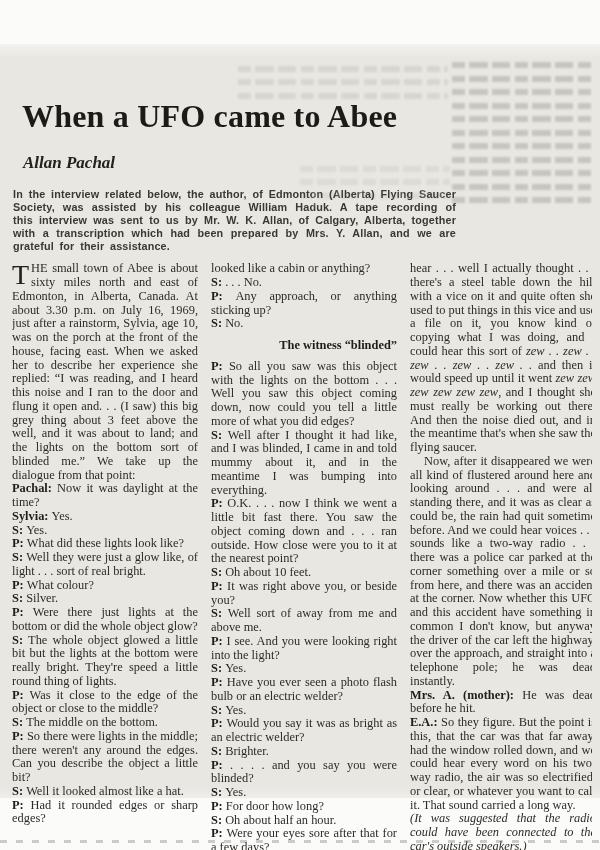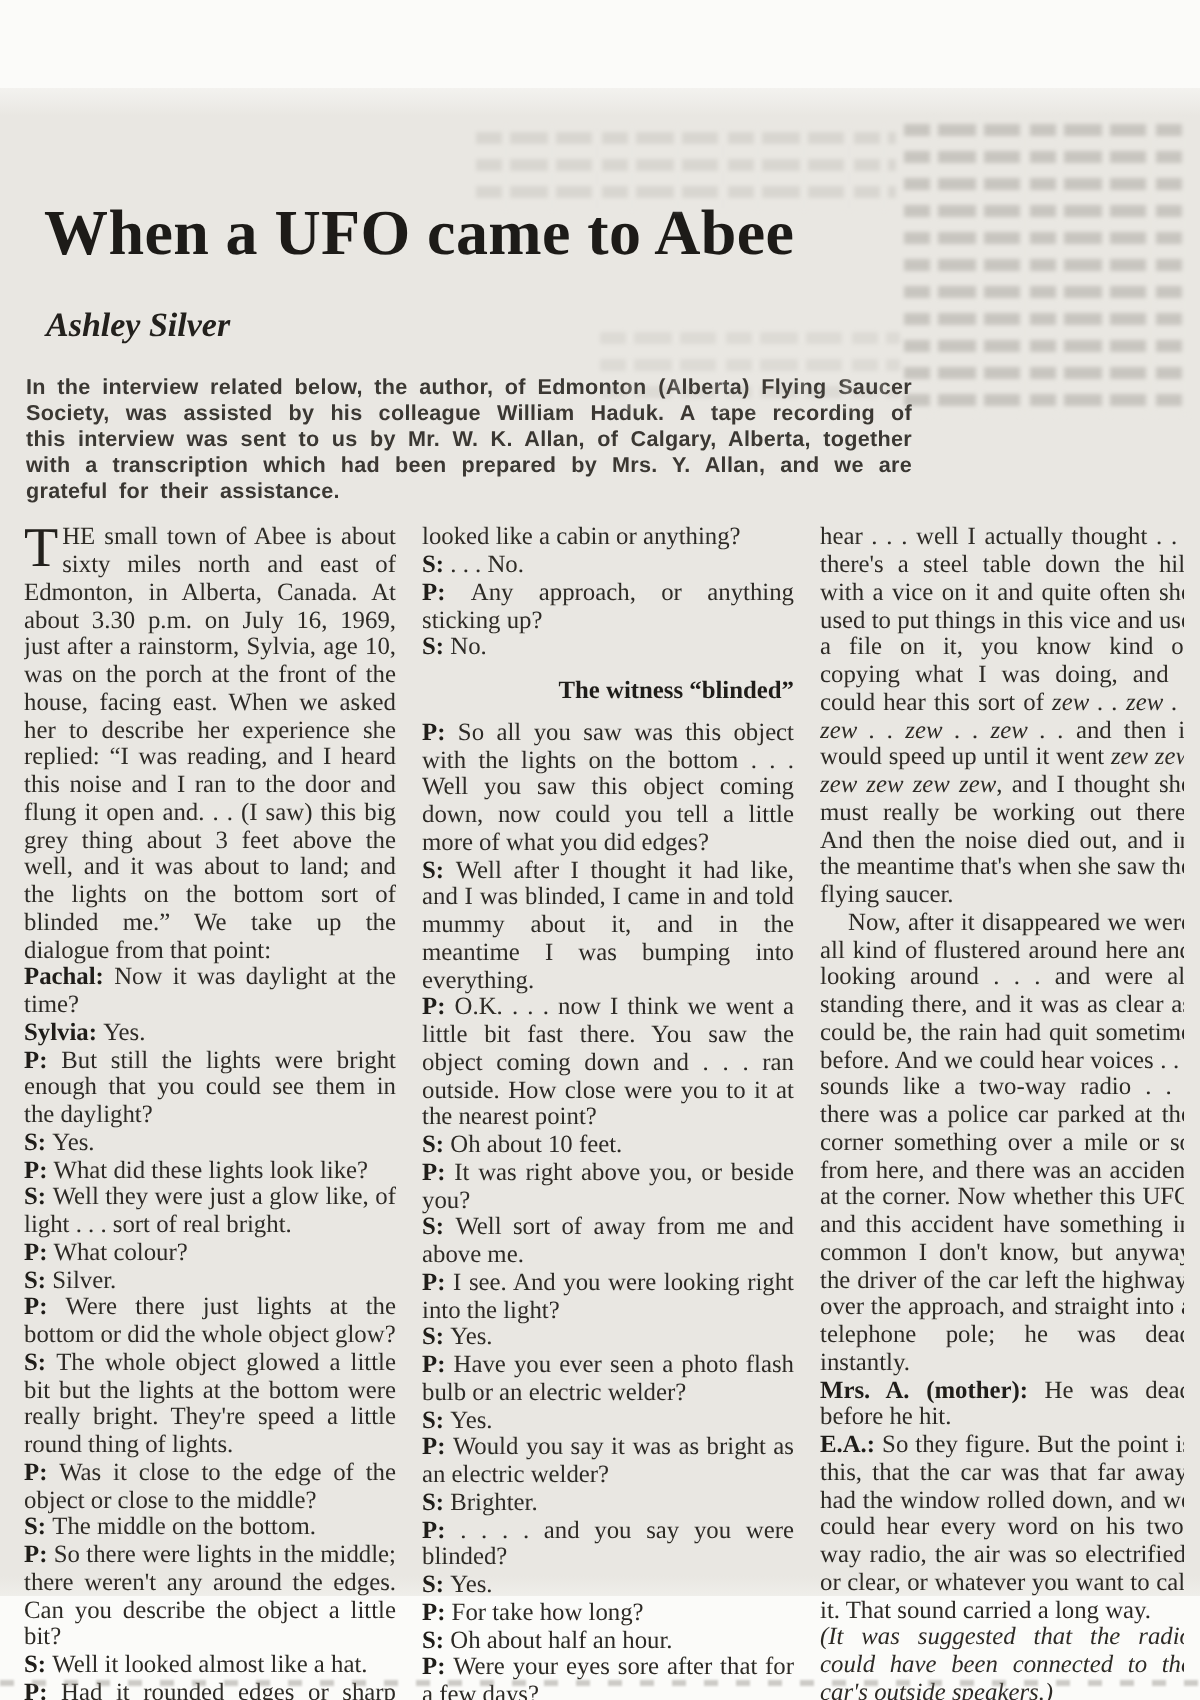--- a/index.html
+++ b/index.html
@@ -70,29 +70,28 @@
 </style>
 </head>
 <body>
 
 <div class="scan">
   <div class="ghost ghost-a"></div>
   <div class="ghost ghost-b"></div>
   <div class="ghost ghost-c"></div>
 
   <h1 class="title">When a UFO came to Abee</h1>
-  <div class="author">Ashley Silver</div>
+  <div class="author">Allan Pachal</div>
   <p class="intro">In the interview related below, the author, of Edmonton (Alberta) Flying Saucer Society, was assisted by his colleague William Haduk. A tape recording of this interview was sent to us by Mr. W. K. Allan, of Calgary, Alberta, together with a transcription which had been prepared by Mrs. Y. Allan, and we are grateful for their assistance.</p>
 
   <div class="cols">
       <div class="col">
         <p class="para"><span class="dropcap">T</span><span>HE small town of Abee is about sixty miles north and east of Edmonton, in Alberta, Canada. At about 3.30 p.m. on July 16, 1969, just after a rainstorm, Sylvia, age 10, was on the porch at the front of the house, facing east. When we asked her to describe her experience she replied: “I was reading, and I heard this noise and I ran to the door and flung it open and. . . (I saw) this big grey thing about 3 feet above the well, and it was about to land; and the lights on the bottom sort of blinded me.” We take up the dialogue from that point:</span></p>
         <p class="para"><b>Pachal: </b><span>Now it was daylight at the time?</span></p>
         <p class="para"><b>Sylvia: </b><span>Yes.</span></p>
-        <p class="para"><b>P: </b><span>But still the lights were bright enough that you could see them in the daylight?</span></p>
         <p class="para"><b>S: </b><span>Yes.</span></p>
         <p class="para"><b>P: </b><span>What did these lights look like?</span></p>
         <p class="para"><b>S: </b><span>Well they were just a glow like, of light . . . sort of real bright.</span></p>
         <p class="para"><b>P: </b><span>What colour?</span></p>
         <p class="para"><b>S: </b><span>Silver.</span></p>
         <p class="para"><b>P: </b><span>Were there just lights at the bottom or did the whole object glow?</span></p>
         <p class="para"><b>S: </b><span>The whole object glowed a little bit but the lights at the bottom were really bright. They're speed a little round thing of lights.</span></p>
         <p class="para"><b>P: </b><span>Was it close to the edge of the object or close to the middle?</span></p>
         <p class="para"><b>S: </b><span>The middle on the bottom.</span></p>
         <p class="para"><b>P: </b><span>So there were lights in the middle; there weren't any around the edges. Can you describe the object a little bit?</span></p>
@@ -112,21 +111,21 @@
         <p class="para"><b>P: </b><span>It was right above you, or beside you?</span></p>
         <p class="para"><b>S: </b><span>Well sort of away from me and above me.</span></p>
         <p class="para"><b>P: </b><span>I see. And you were looking right into the light?</span></p>
         <p class="para"><b>S: </b><span>Yes.</span></p>
         <p class="para"><b>P: </b><span>Have you ever seen a photo flash bulb or an electric welder?</span></p>
         <p class="para"><b>S: </b><span>Yes.</span></p>
         <p class="para"><b>P: </b><span>Would you say it was as bright as an electric welder?</span></p>
         <p class="para"><b>S: </b><span>Brighter.</span></p>
         <p class="para"><b>P: </b><span>. . . . and you say you were blinded?</span></p>
         <p class="para"><b>S: </b><span>Yes.</span></p>
-        <p class="para"><b>P: </b><span>For take how long?</span></p>
+        <p class="para"><b>P: </b><span>For door how long?</span></p>
         <p class="para"><b>S: </b><span>Oh about half an hour.</span></p>
         <p class="para"><b>P: </b><span>Were your eyes sore after that for a few days?</span></p>
       </div>
       <div class="col">
         <p class="para"><span>hear . . . well I actually thought . . . there's a steel table down the hill with a vice on it and quite often she used to put things in this vice and use a file on it, you know kind of copying what I was doing, and I could hear this sort of </span><i>zew . . zew . . zew . . zew . . zew . .</i><span> and then it would speed up until it went </span><i>zew zew zew zew zew zew</i><span>, and I thought she must really be working out there. And then the noise died out, and in the meantime that's when she saw the flying saucer.</span></p>
         <p class="para indent"><span>Now, after it disappeared we were all kind of flustered around here and looking around . . . and were all standing there, and it was as clear as could be, the rain had quit sometime before. And we could hear voices . . . sounds like a two-way radio . . . there was a police car parked at the corner something over a mile or so from here, and there was an accident at the corner. Now whether this UFO and this accident have something in common I don't know, but anyway the driver of the car left the highway, over the approach, and straight into a telephone pole; he was dead instantly.</span></p>
         <p class="para"><b>Mrs. A. (mother): </b><span>He was dead before he hit.</span></p>
         <p class="para"><b>E.A.: </b><span>So they figure. But the point is this, that the car was that far away, had the window rolled down, and we could hear every word on his two-way radio, the air was so electrified, or clear, or whatever you want to call it. That sound carried a long way.</span></p>
         <p class="para"><i>(It was suggested that the radio could have been connected to the car's outside speakers.)</i></p>
       </div>

